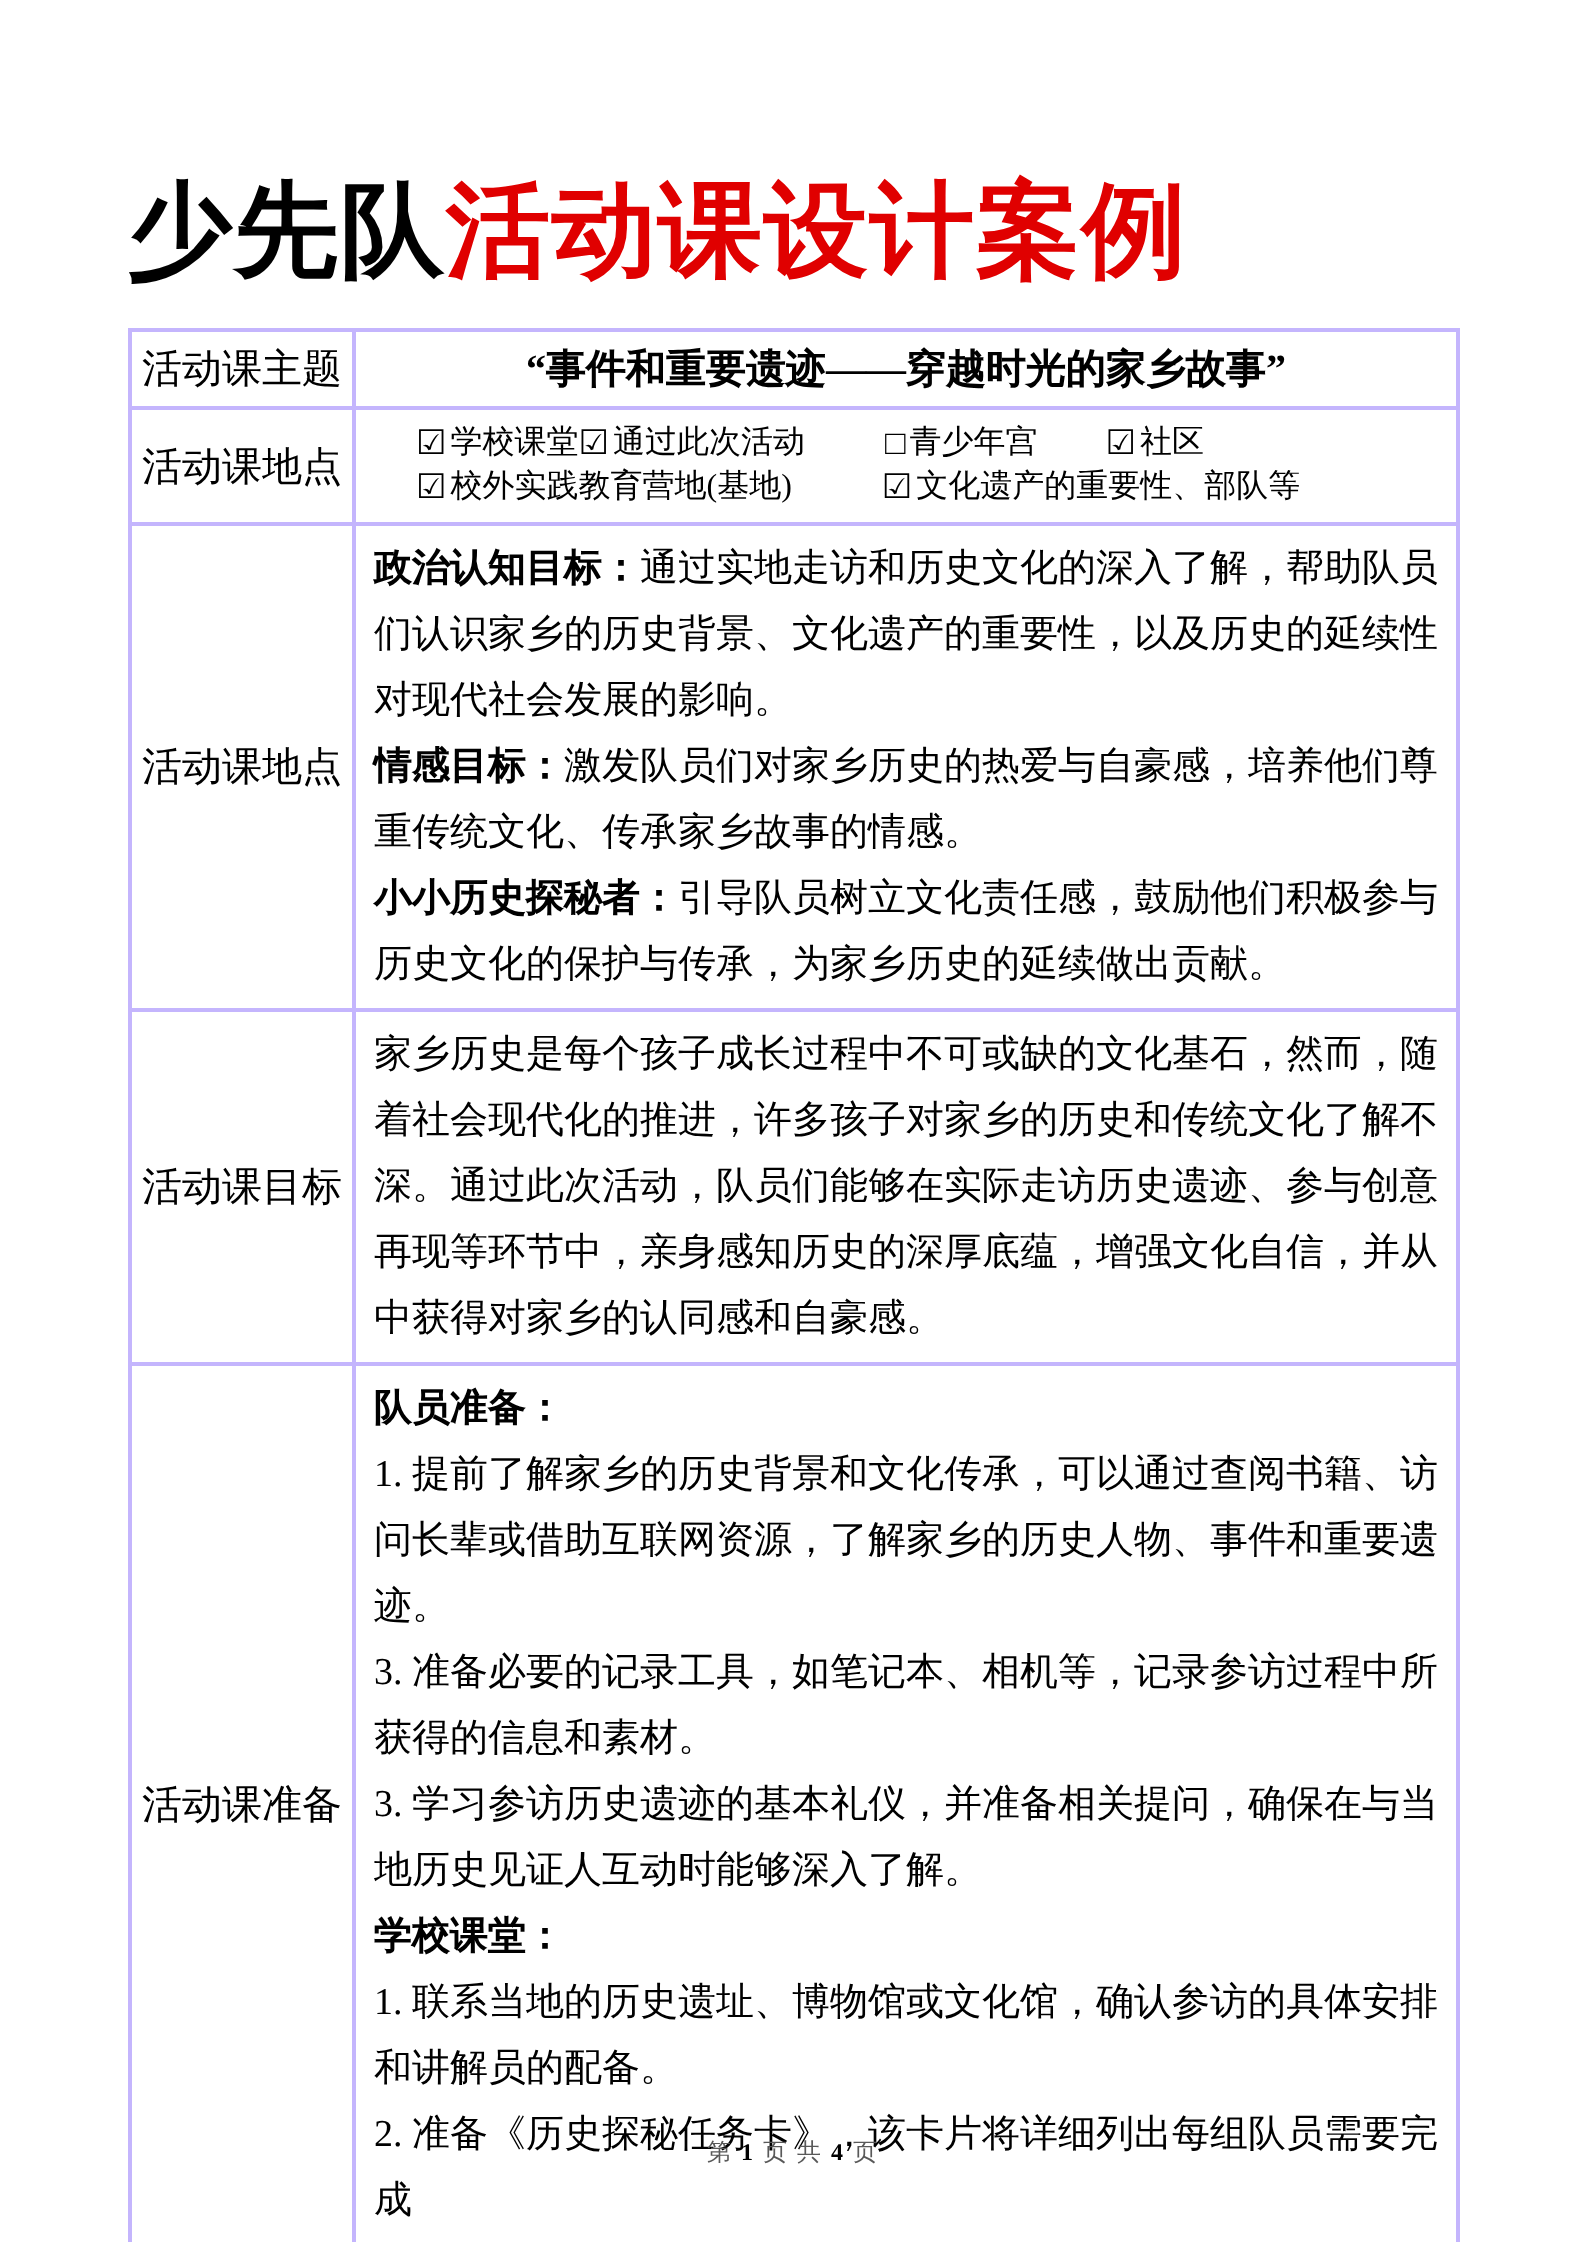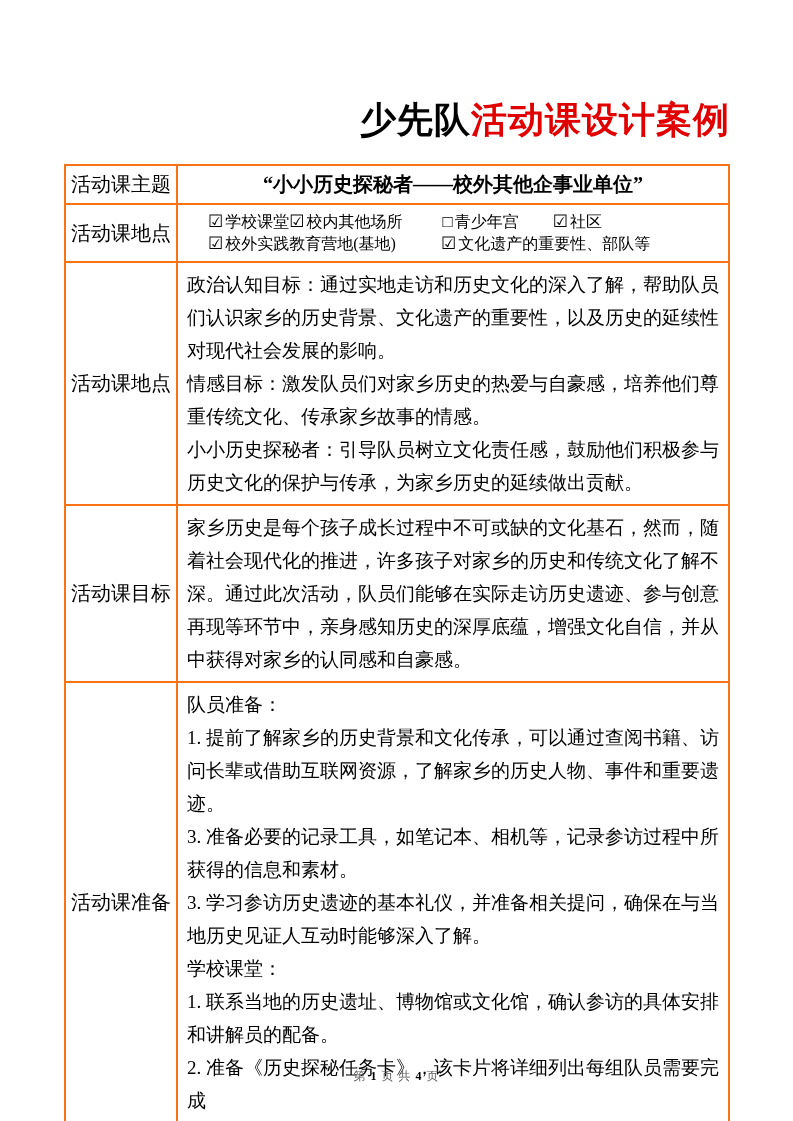--- a/index.html
+++ b/index.html
@@ -10,37 +10,37 @@
     color:#000;
     position:relative;
     overflow:hidden;
   }
   .page {
     width:793px; height:1121px;
     padding:88px 63px 0 64px;
     position:relative;
   }
   .doc-title {
-    text-align:right;
-    font-family:Liberation Sans, sans-serif;
+    text-align:left;
+    font-family:Liberation Mono, monospace;
     font-weight:bold;
-    font-size:36px;
+    font-size:52px;
     line-height:64px;
     letter-spacing:1px;
     white-space:nowrap;
     margin-bottom:12px;
   }
   .t-red { color:#e00000; }
   table.doc-table {
     border-collapse:collapse;
     width:666px;
     table-layout:fixed;
   }
   td {
-    border:2px solid #f97316;
+    border:2px solid #c4b5fd;
   }
   .label-cell {
     width:112px;
     text-align:center;
     vertical-align:middle;
     font-size:20px;
     padding:4px 2px;
   }
   .content-cell {
     font-size:19px;
@@ -68,21 +68,21 @@
   .cb-item { display:inline-flex; align-items:center; }
   .cb-box { font-size:17px; margin-right:2px; }
   .line1 .cb-item:nth-child(3) { margin-left:40px; }
   .line1 .cb-item:nth-child(4) { margin-left:34px; }
   .line2 .cb-item:nth-child(2) { margin-left:45px; }
   .para-cell { vertical-align:middle; }
   .para {
     line-height:33px;
     text-align:justify;
   }
-  .para b { font-weight:normal; }
+  .para b { font-weight:bold; }
   .footer {
     position:absolute;
     left:0; right:0;
     top:1068px;
     text-align:center;
     font-size:12px;
     color:#595959;
     letter-spacing:1px;
   }
   .footer .num { color:#000; font-weight:bold; }
@@ -96,34 +96,34 @@
 
   <table class="doc-table">
     <colgroup>
         <col style="width:112px">
         <col>
       </colgroup>
 
     <tbody>
         <tr>
       <td class="label-cell">活动课主题</td>
-      <td class="content-cell theme-cell">“小小历史探秘者——校外其他企事业单位”</td>
+      <td class="content-cell theme-cell">“事件和重要遗迹——穿越时光的家乡故事”</td>
     </tr>
 
     <tr>
       <td class="label-cell">活动课地点</td>
       <td class="content-cell location-cell">
         <div class="cb-line line1">
           <span class="cb-item">
                 <span class="cb-box">☑</span>
                 <span>学校课堂</span>
               </span>
           <span class="cb-item">
                 <span class="cb-box">☑</span>
-                <span>校内其他场所</span>
+                <span>通过此次活动</span>
               </span>
           <span class="cb-item">
                 <span class="cb-box">□</span>
                 <span>青少年宫</span>
               </span>
           <span class="cb-item">
                 <span class="cb-box">☑</span>
                 <span>社区</span>
               </span>
         </div>

